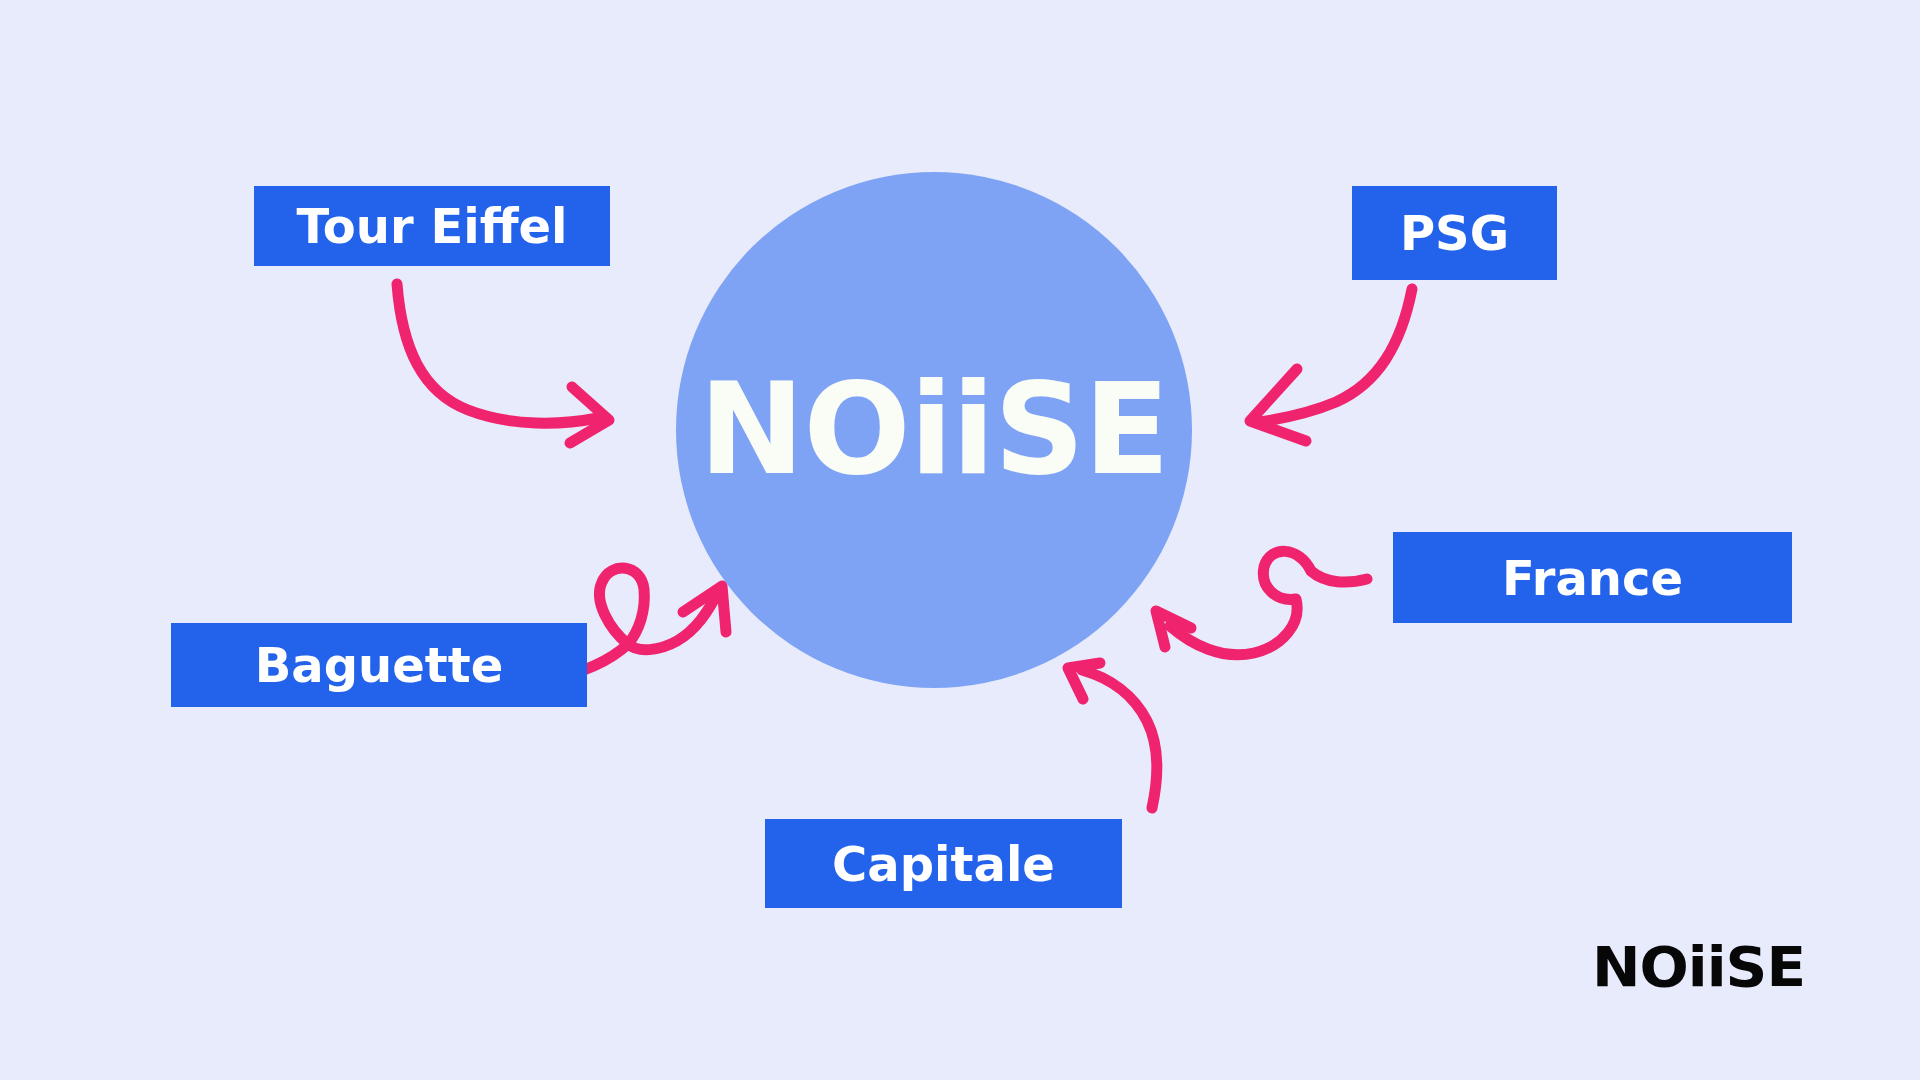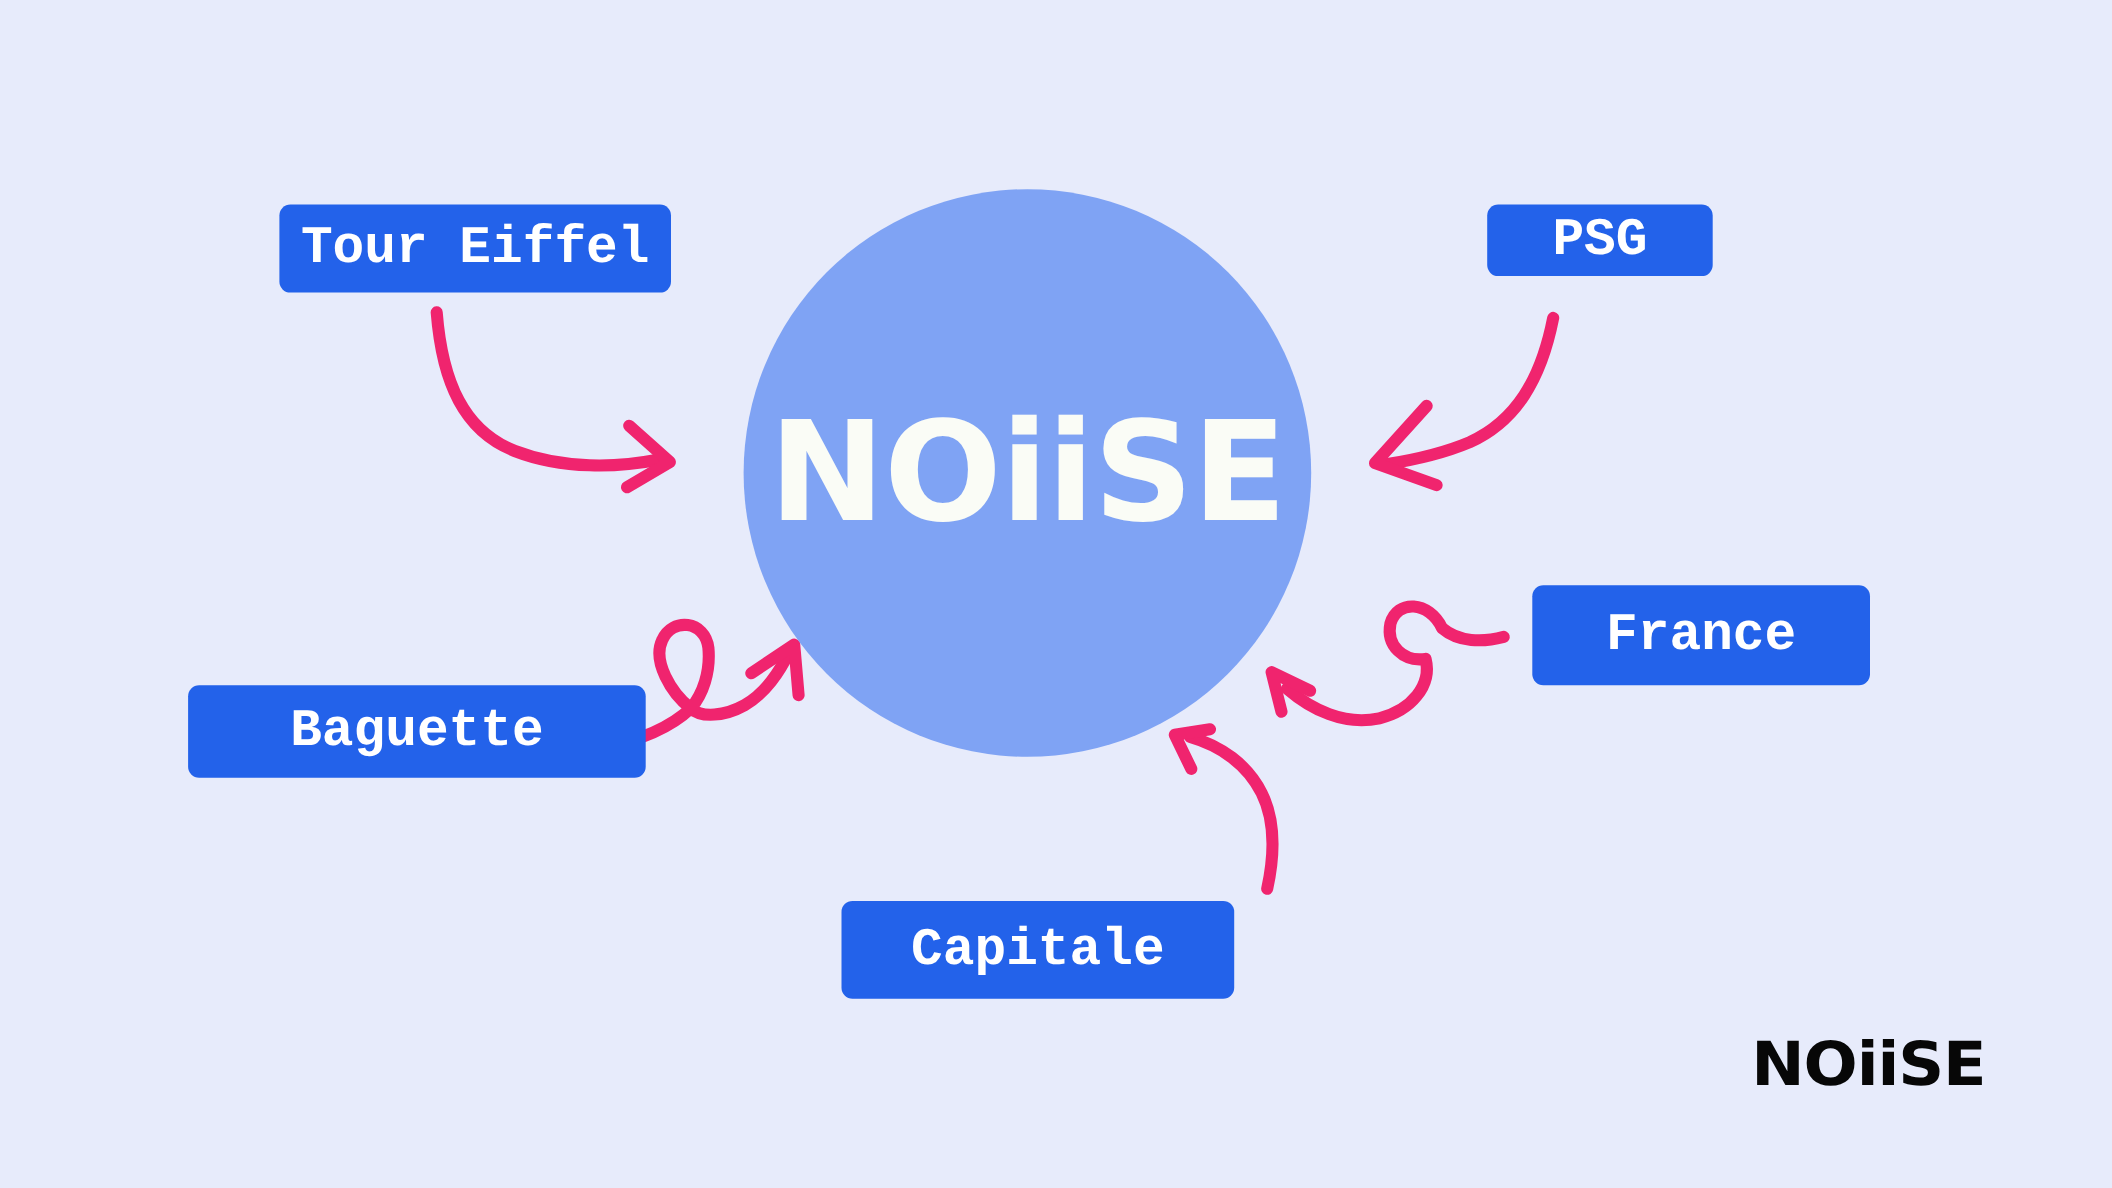--- a/index.html
+++ b/index.html
@@ -37,32 +37,31 @@
     color: var(--center-text, #fafcf6);
     font-size: 126px;
     font-weight: 700;
     letter-spacing: -1px;
     line-height: 1;
   }
   .node-label {
     position: absolute;
     background: var(--label-bg, #2362ea);
     color: var(--label-text, #ffffff);
-    border-radius: 10px;
+    border-radius: 0;
     display: flex; align-items: center; justify-content: center;
     font-weight: 700;
     font-size: 48px;
     letter-spacing: 0px;
     white-space: nowrap;
-    font-family: Liberation Mono, monospace;
   }
   .label-tour-eiffel { left: 254px;  top: 186px; width: 356px; height: 80px; }
-  .label-psg         { left: 1352px; top: 186px; width: 205px; height: 65px; }
+  .label-psg         { left: 1352px; top: 186px; width: 205px; height: 94px; }
   .label-baguette    { left: 171px;  top: 623px; width: 416px; height: 84px; }
-  .label-france      { left: 1393px; top: 532px; width: 307px; height: 91px; }
+  .label-france      { left: 1393px; top: 532px; width: 399px; height: 91px; }
   .label-capitale    { left: 765px;  top: 819px; width: 357px; height: 89px; }
   .logo {
     position: absolute;
     left: 1592px; top: 938px;
     color: var(--logo, #070707);
     font-size: 58px;
     font-weight: 800;
     letter-spacing: -1px;
     line-height: 1;
     transform: scaleY(0.95);

